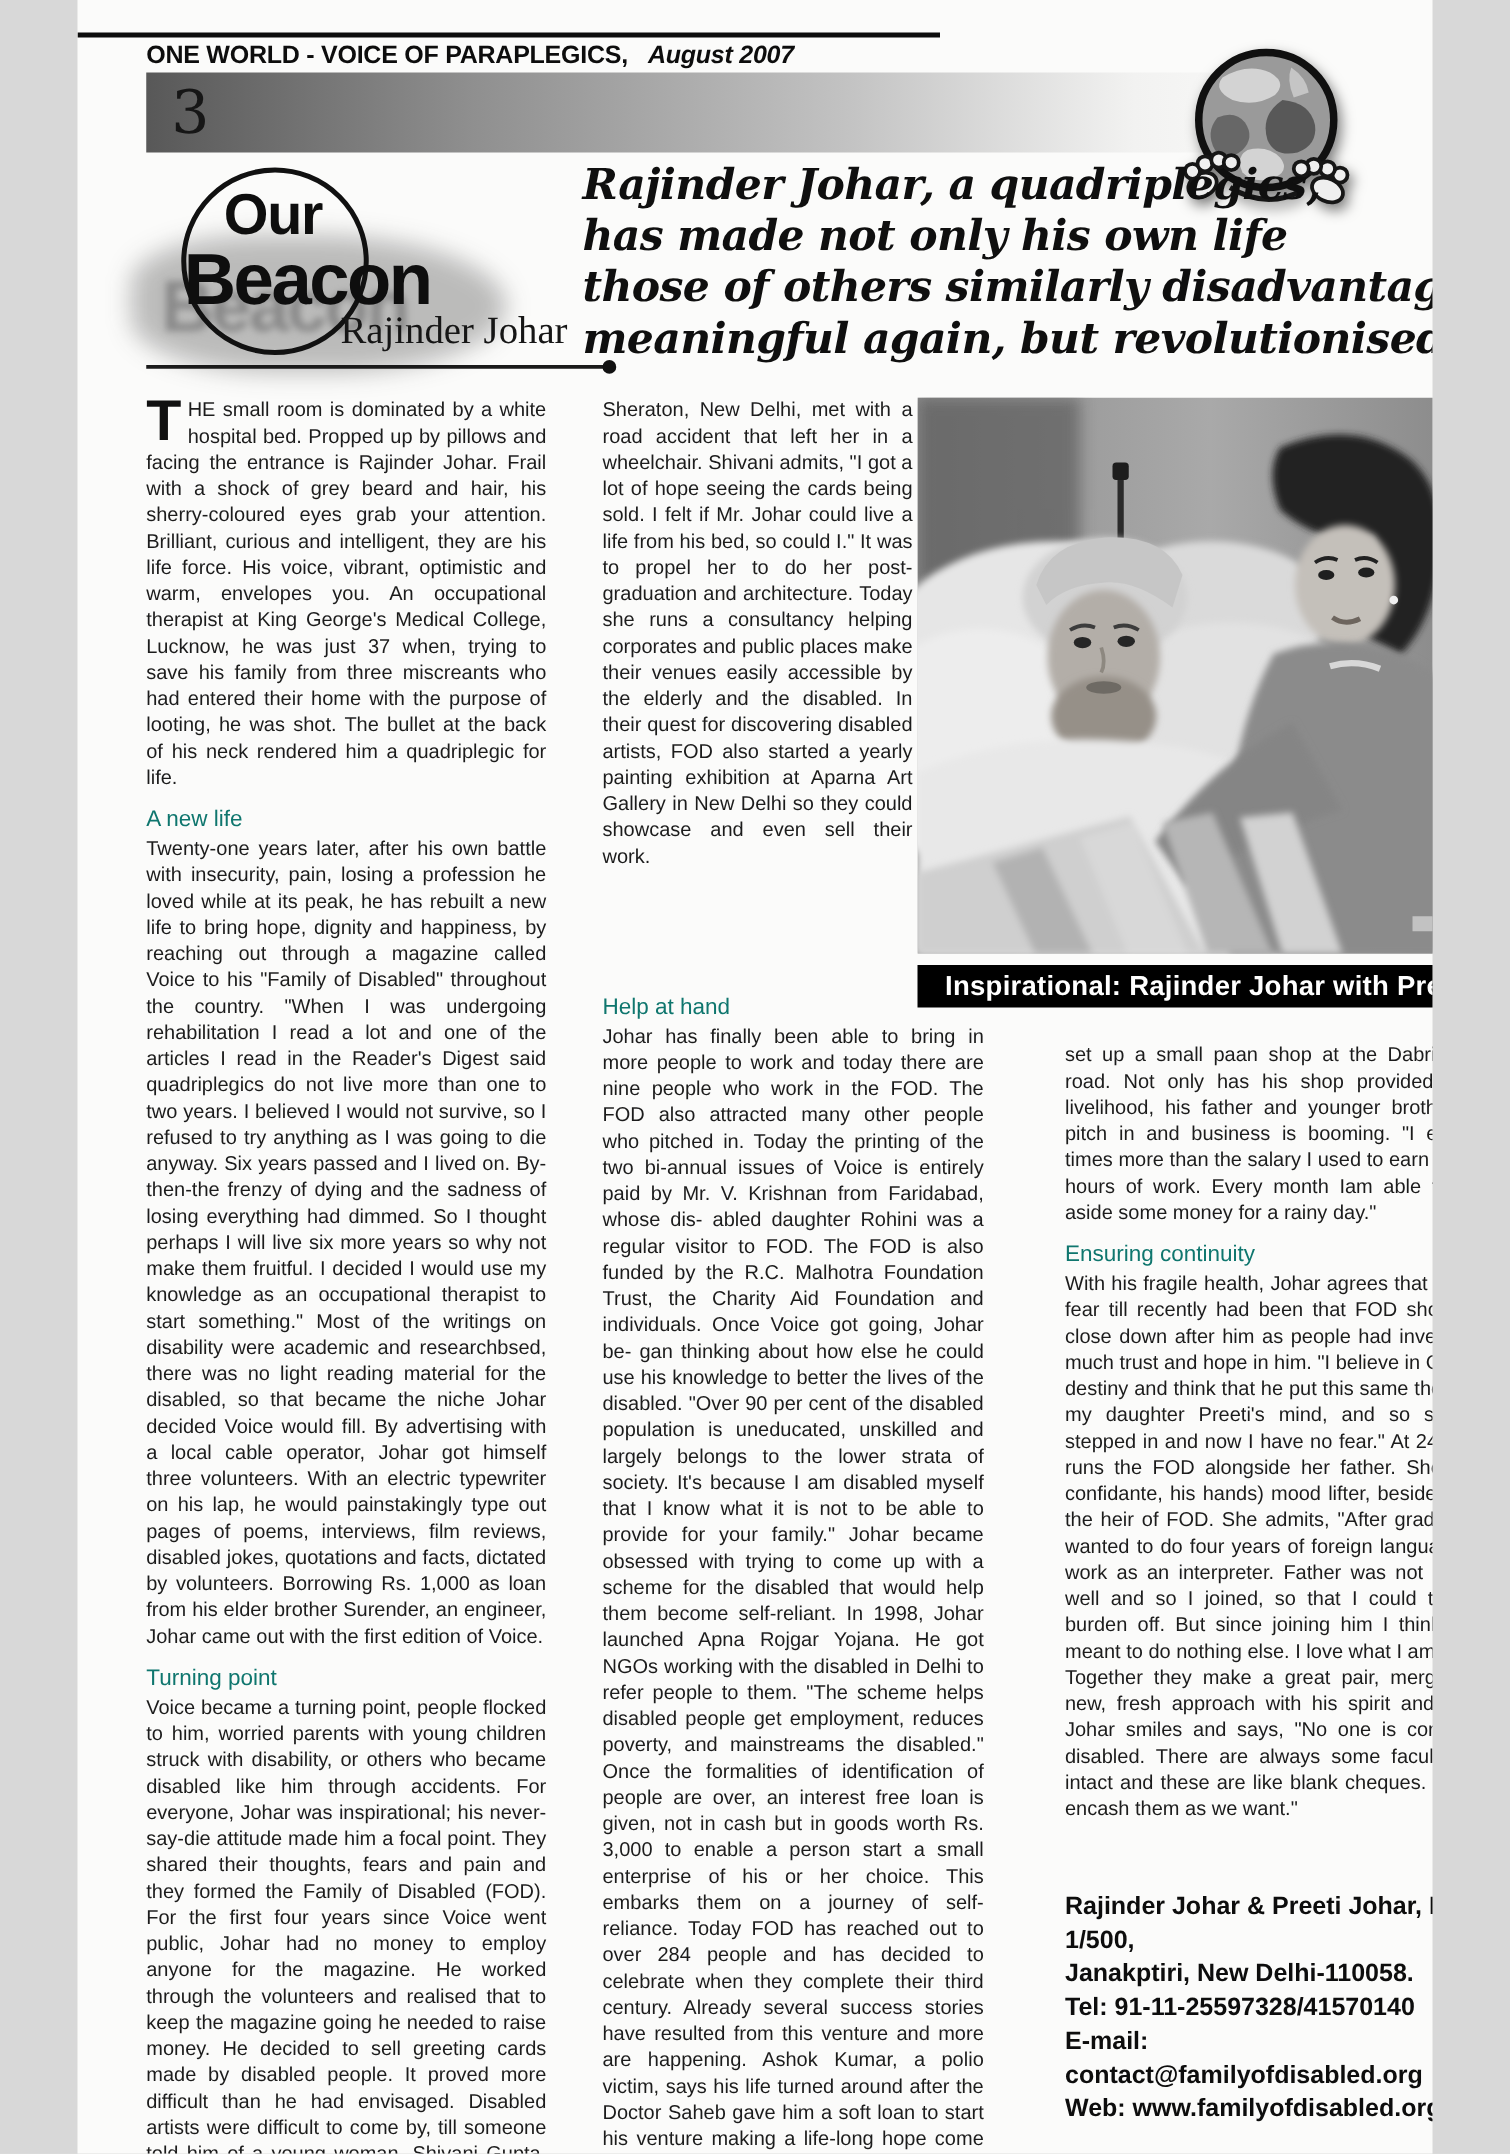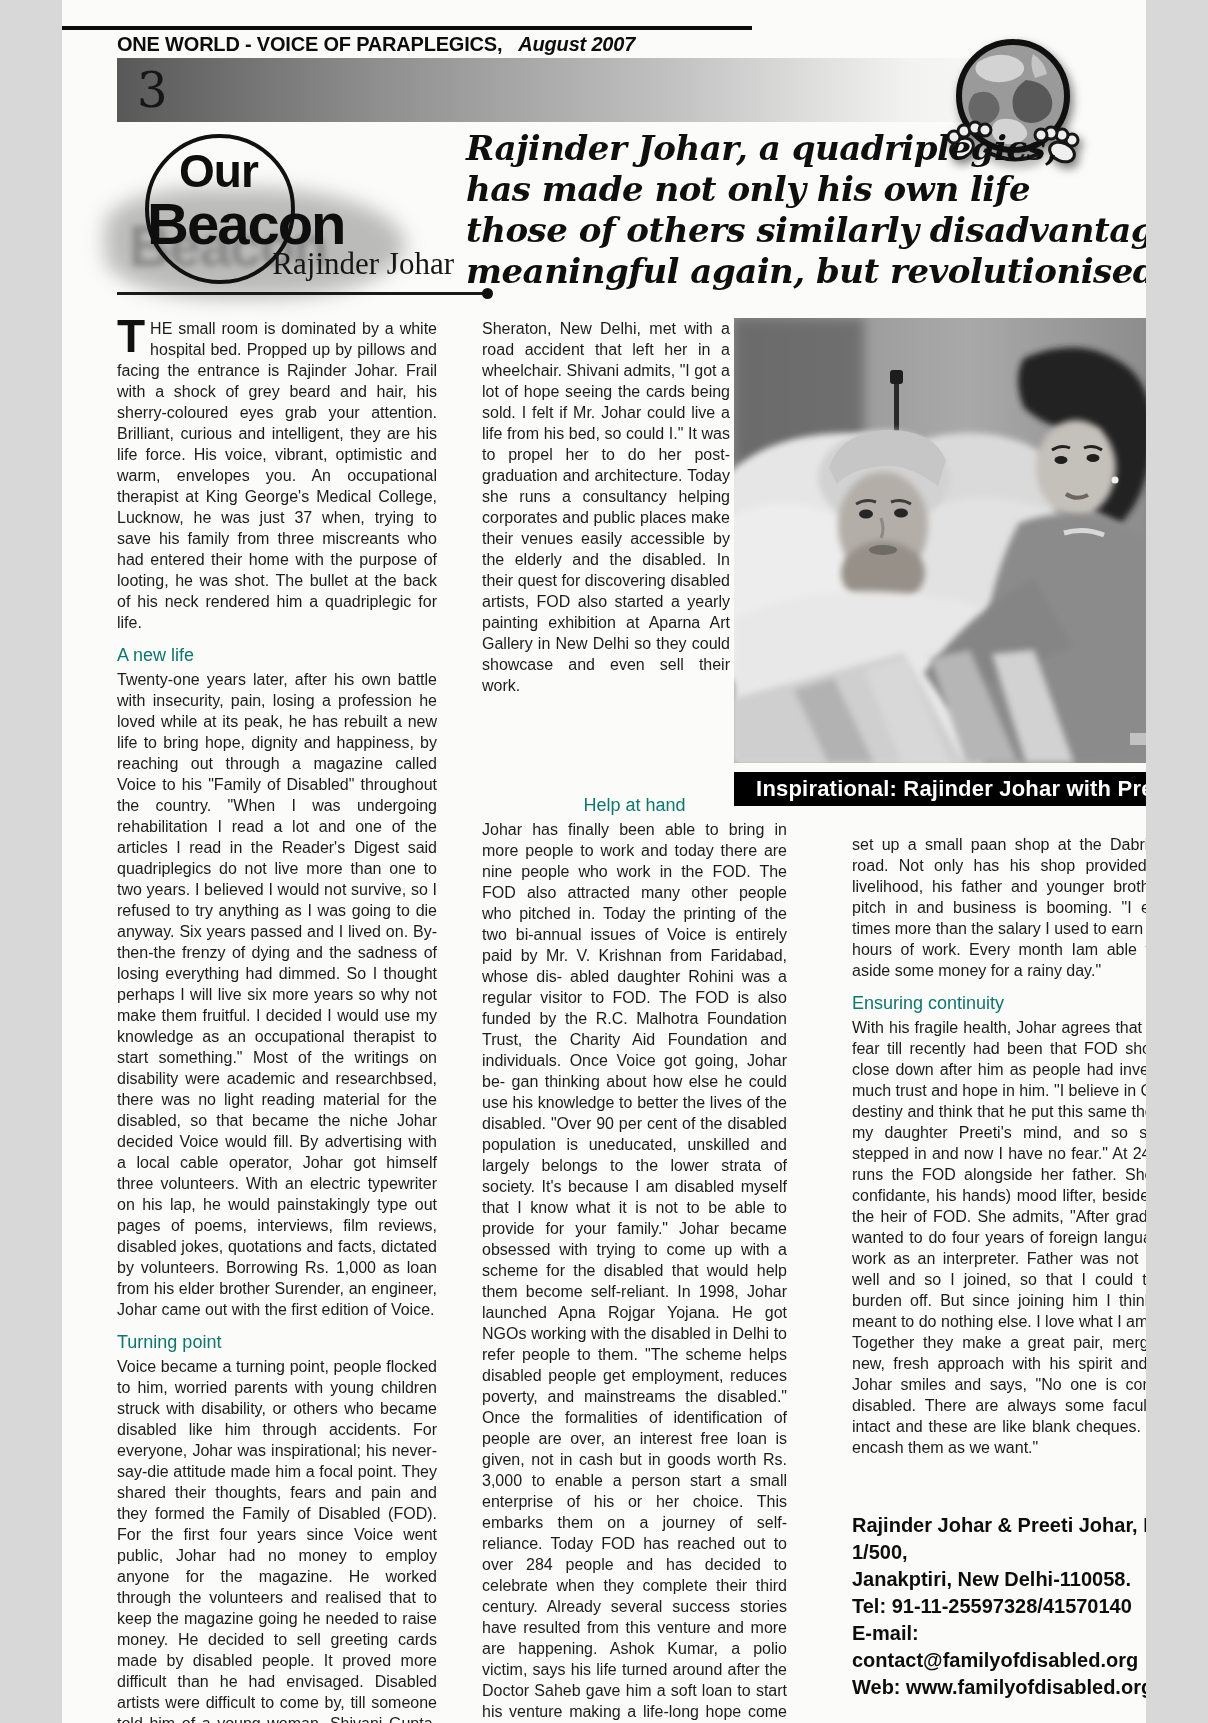--- a/index.html
+++ b/index.html
@@ -44,21 +44,21 @@
   .columns { position:absolute; left:55px; top:318px; width:1085px; display:flex; }
   .col { text-align:justify; font-size:16px; line-height:21px; }
   .col1 { width:320px; flex:0 0 320px; }
   .gutter { width:45px; flex:0 0 45px; }
   .col2 { width:305px; flex:0 0 305px; }
   .col3 { width:415px; flex:0 0 415px; }
   .col p { text-align:justify; }
   .sec-heading { font-size:18px; font-weight:normal; color:#0f766e; margin-top:12px; margin-bottom:3px; text-align:left; }
   .dropcap { float:left; font-size:46px; line-height:36px; font-weight:bold; padding-right:5px; color:#111; }
   .photo-spacer { float:right; width:57px; height:477px; }
-  .clear-heading { clear:right;text-align:center; }
+  .clear-heading { clear:right; }
 
   
   .photo-block { width:468px; margin-left:-53px; }
   .photo-frame { width:468px; height:445px; display:block; }
   .photo-caption { margin-top:9px; width:468px; background:#000; color:#fff; font-size:22px; font-weight:bold; text-align:center; padding:6px 0 7px 0; letter-spacing:0.2px; }
   .col3-text { margin-left:65px; margin-top:28px; width:350px; }
   .contact { margin-left:65px; margin-top:54px; width:350px; text-align:left; font-weight:bold; font-size:20px; line-height:27px; color:#0d0d0d; }
 </style>
 </head>
 <body>

